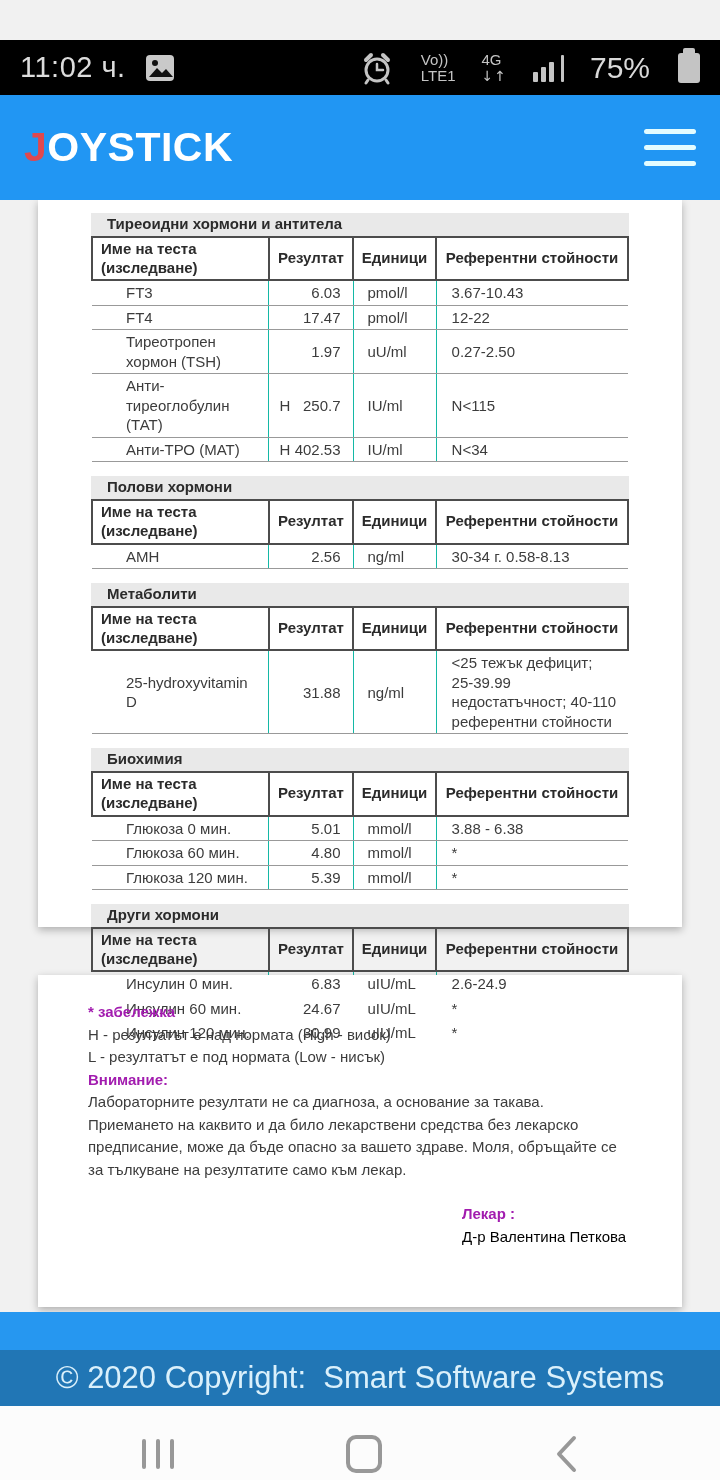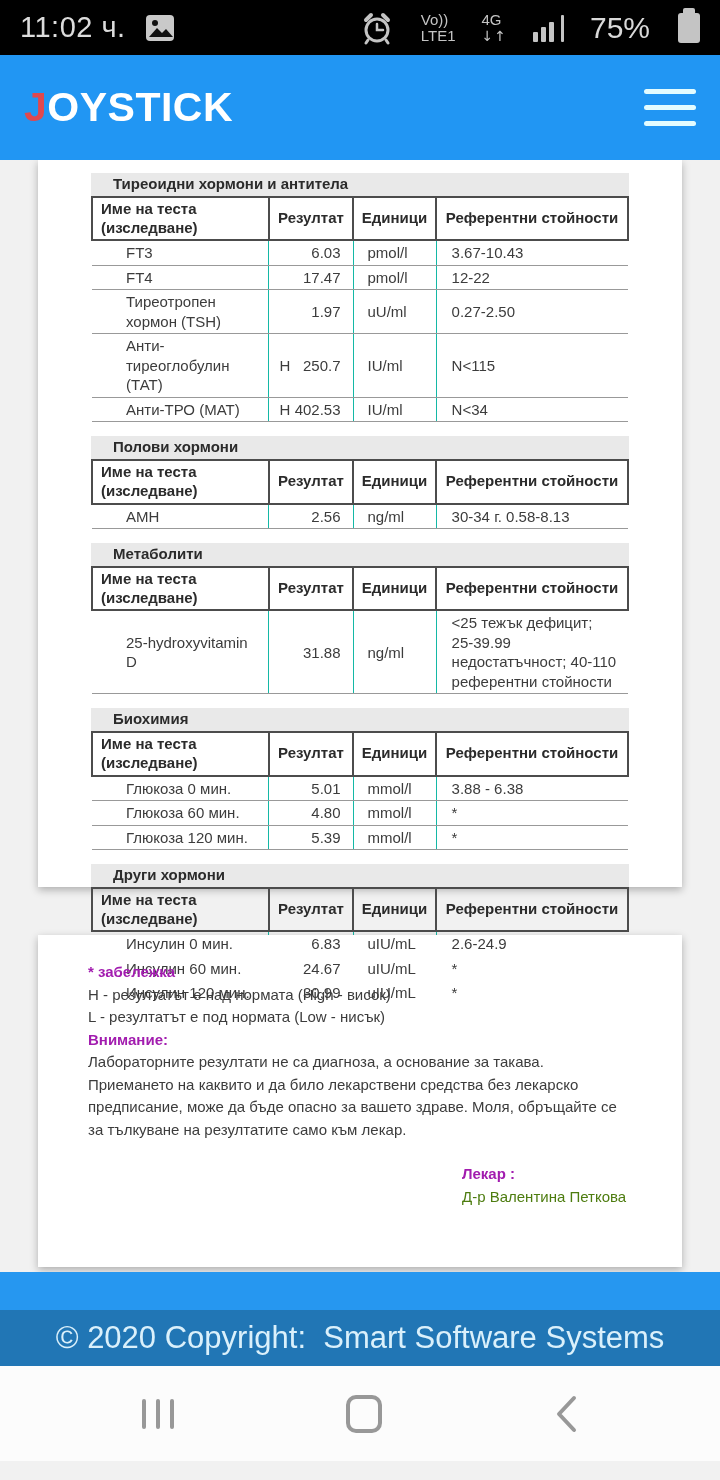--- a/index.html
+++ b/index.html
@@ -1,21 +1,21 @@
 <!DOCTYPE html>
 <html><head>
 <meta charset="utf-8">
 <style>
   html,body{margin:0;padding:0;background:#555;}
   .screen{width:720px;height:1480px;position:relative;margin:0 auto;background:#f1f1f1;
           font-family:"Liberation Sans",sans-serif;overflow:hidden;display:flex;flex-direction:column;}
 
   
   .statusbar{height:55px;background:#000;display:flex;align-items:center;justify-content:space-between;
-             padding:0 20px;box-sizing:border-box;color:#d9d9d9;flex:none;}
+             padding:0 20px;box-sizing:border-box;color:#d9d9d9;flex:none;margin-top:40px;}
   .sb-left{display:flex;align-items:center;gap:18px;}
   .sb-time{font-size:29px;letter-spacing:.5px;color:#dcdcdc;}
   .sb-right{display:flex;align-items:center;gap:26px;}
   .sb-stack{display:flex;flex-direction:column;line-height:16px;font-size:15px;color:#c4c4c4;text-align:left;}
   .sb-stack .arrows{font-family:"DejaVu Sans",sans-serif;font-size:14px;letter-spacing:1px;text-align:center;}
   .sb-signal{display:flex;align-items:flex-end;gap:3px;height:28px;}
   .sb-signal i{display:block;width:5px;background:#c4c4c4;border-radius:1px;}
   .sb-signal i.b1{height:10px;} .sb-signal i.b2{height:15px;} .sb-signal i.b3{height:20px;}
   .sb-signal i.b4{width:3px;height:27px;margin-left:4px;}
   .sb-batt-text{font-size:30px;color:#d9d9d9;}
@@ -31,21 +31,21 @@
   .hamburger{display:flex;flex-direction:column;gap:11px;cursor:pointer;padding:4px 0;}
   .hamburger span{display:block;width:52px;height:5px;background:#e3fcff;border-radius:3px;}
 
   
   .content{height:1112px;flex:none;background:#f1f1f1;padding:0 38px;box-sizing:border-box;overflow:hidden;}
   .card{background:#fff;box-shadow:0 3px 8px rgba(0,0,0,.28);box-sizing:border-box;}
   .results-card{height:727px;padding:13px 53px 0 53px;}
   .notes-card{height:332px;margin-top:48px;padding:26px 50px 0 50px;font-size:15px;color:#3c3c3c;}
 
   .section-title{background:#e9e9e9;font-weight:bold;font-size:15px;color:#2b2b2b;
-                 padding:2px 22px;margin-top:14px;line-height:1.25;}
+                 padding:2px 16px;margin-top:14px;line-height:1.25;}
   .section-title:first-child{margin-top:0;}
 
   table.lab-table{width:100%;border-collapse:collapse;table-layout:fixed;font-size:15px;color:#3c3c3c;}
   col.c-name{width:33%;} col.c-res{width:15.7%;} col.c-unit{width:15.5%;} col.c-ref{width:35.8%;}
   .lab-table th{border:2px solid #4c4c4c;font-weight:bold;color:#2b2b2b;font-size:15px;
                 padding:2px 6px;text-align:center;white-space:pre-line;line-height:1.25;}
   .lab-table th.th-name{text-align:left;padding-left:8px;}
   .lab-table td{border-bottom:1px solid #999;border-left:1px solid #d6d6d6;border-right:1px solid #14b8a6;
                 padding:2px 10px;vertical-align:middle;line-height:1.3;}
   .lab-table td:first-child{border-left:none;} .lab-table td:last-child{border-right:none;}
@@ -55,21 +55,21 @@
   td.td-unit{padding-left:14px;}
   td.td-ref{padding-left:15px;}
 
   
   .notes-card p{margin:0;line-height:1.5;}
   .nb{font-weight:bold;color:#a21caf;}
   .note-line{margin-left:8px;}
   .attn-title{margin-top:18px;}
   .attn-text{margin-left:8px;margin-top:2px;}
   .doctor{margin-top:22px;margin-left:374px;}
-  .doctor .doc-name{color:#4d7c0f;}
+  .doctor .doc-name{color:#000000;}
 
   
   .footer-light{height:38px;background:#2697f0;flex:none;}
   .footer-dark{height:56px;background:#2176b5;flex:none;display:flex;align-items:center;justify-content:center;}
   .footer-dark span{color:#daf0fb;font-size:31px;white-space:pre;}
 
   
   .navbar{height:95px;background:#fcfcfc;flex:none;display:flex;align-items:center;
           justify-content:space-between;padding:0 142px;box-sizing:border-box;}
   .nav-btn{display:flex;align-items:center;justify-content:center;cursor:pointer;}

